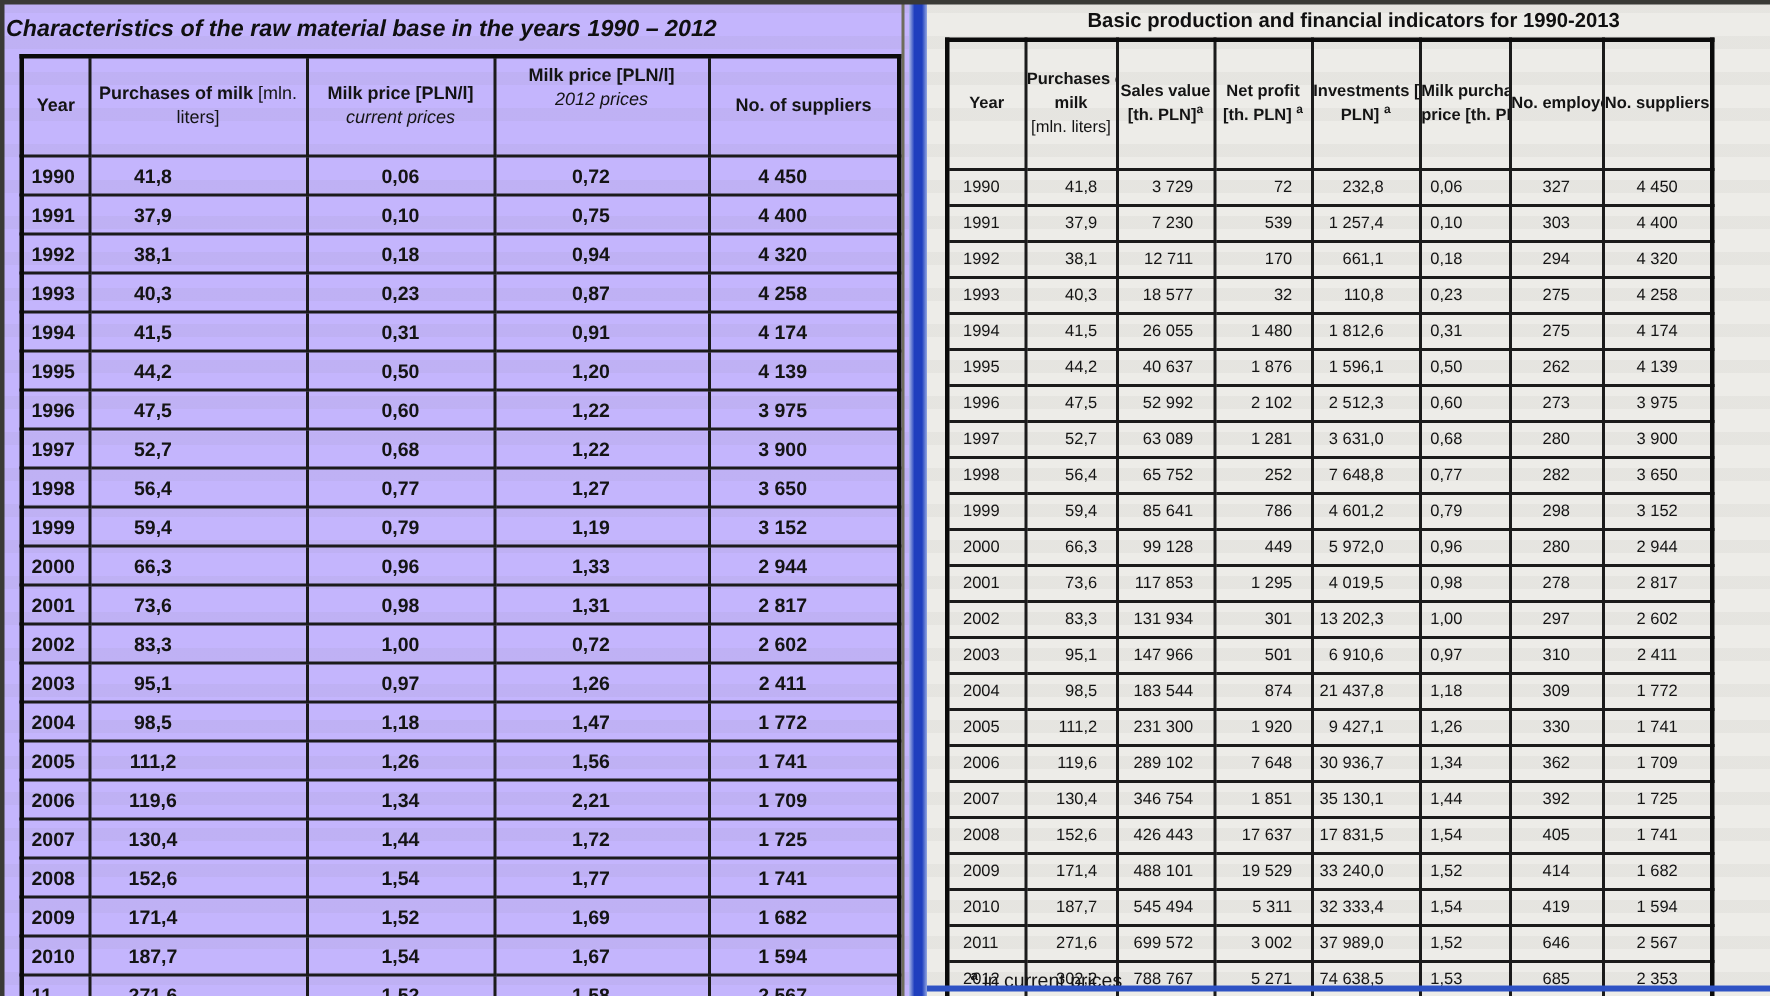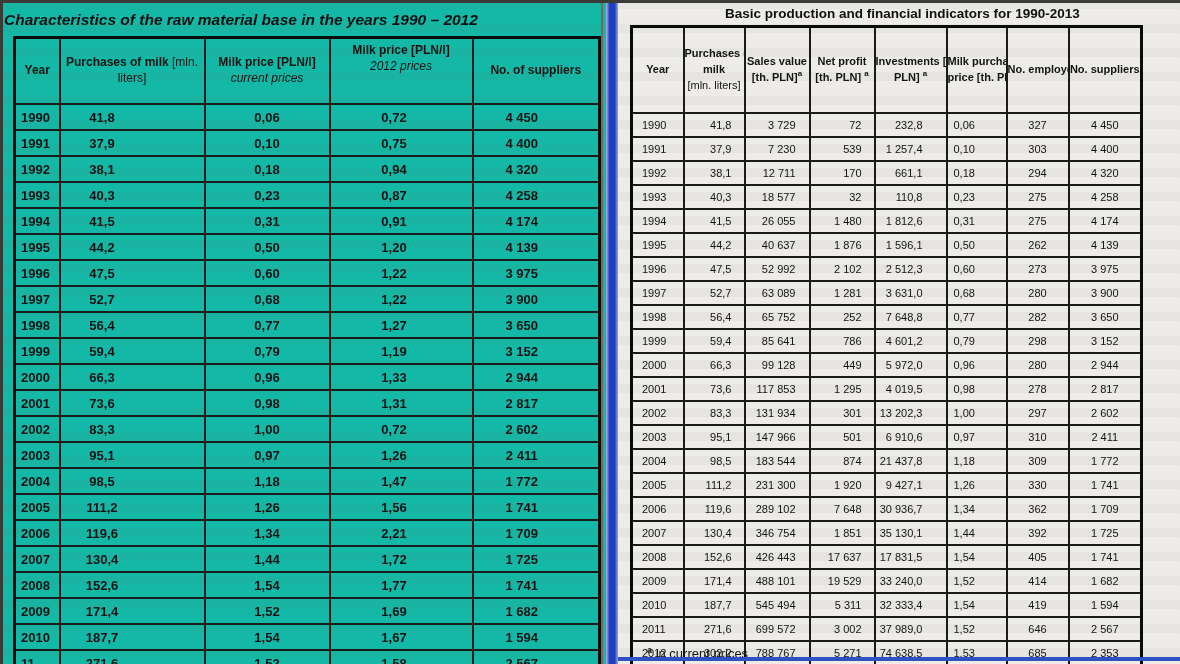--- a/index.html
+++ b/index.html
@@ -1,21 +1,21 @@
 <!DOCTYPE html>
 <html><head>
 <meta charset="utf-8">
 <style>
   html,body{margin:0;padding:0;}
   body{font-family:"Liberation Sans","DejaVu Sans",sans-serif;}
   .scan{position:relative;width:1180px;height:664px;background:#d8d6d1;overflow:hidden;}
   .edge-top{position:absolute;left:0;top:0;width:100%;height:3px;background:#3a3a36;z-index:6;}
   .edge-left{position:absolute;left:0;top:0;width:3px;height:100%;background:#3a3a36;z-index:6;}
   .page{position:absolute;top:0;height:664px;}
-  .page-left{left:0;width:607px;background:#14b8a6;}
+  .page-left{left:0;width:607px;background:#c4b5fd;}
   .page-right{left:617px;width:583px;background:#edece8;}
   
   .page::before{content:"";position:absolute;inset:0;pointer-events:none;
     background:repeating-linear-gradient(180deg,rgba(110,110,100,0.06) 0 9px,rgba(0,0,0,0) 9px 24px);}
   .page-left::after{content:"";position:absolute;top:0;right:4px;width:2px;height:100%;background:#6e6d5c;}
   .page-right::after{content:"";position:absolute;left:0;right:0;bottom:3px;height:4px;background:#2e52c4;}
   .divider{position:absolute;left:606px;top:0;width:12px;height:664px;z-index:5;
     background:linear-gradient(90deg,#aebbe8 0%,#1f3fbe 30%,#1f3fbe 72%,#93a7e2 100%);}
   .title-left{position:absolute;left:4px;top:11px;font-size:15.5px;font-weight:700;font-style:italic;color:#101010;white-space:nowrap;}
   .title-right{position:absolute;left:108px;top:6px;font-size:13.5px;font-weight:700;color:#101010;white-space:nowrap;}

